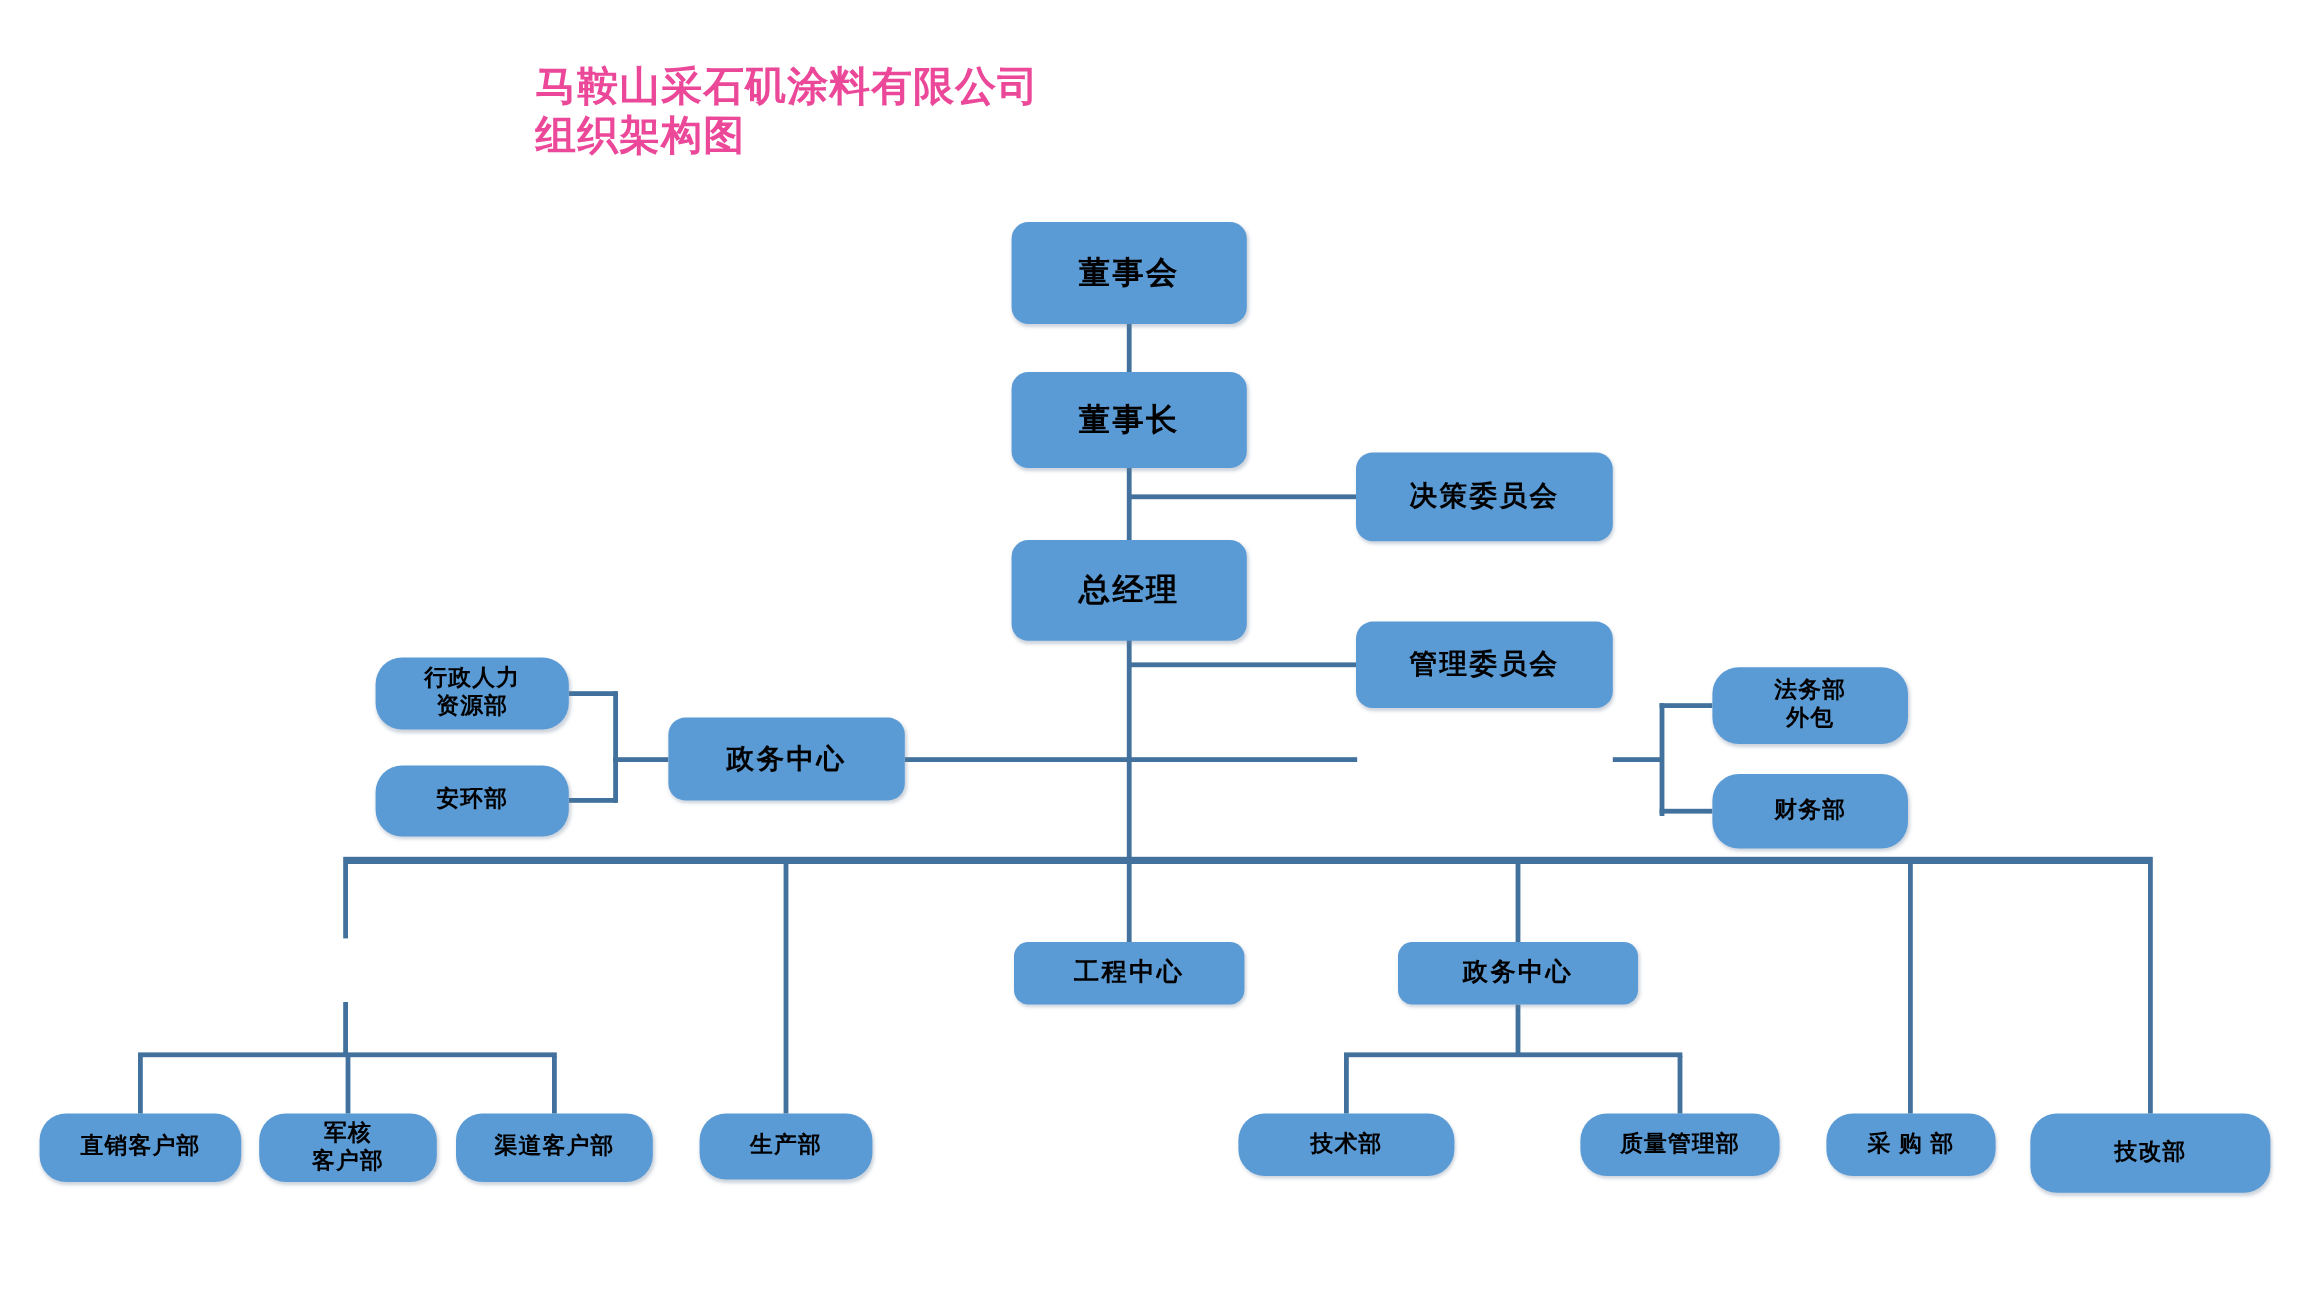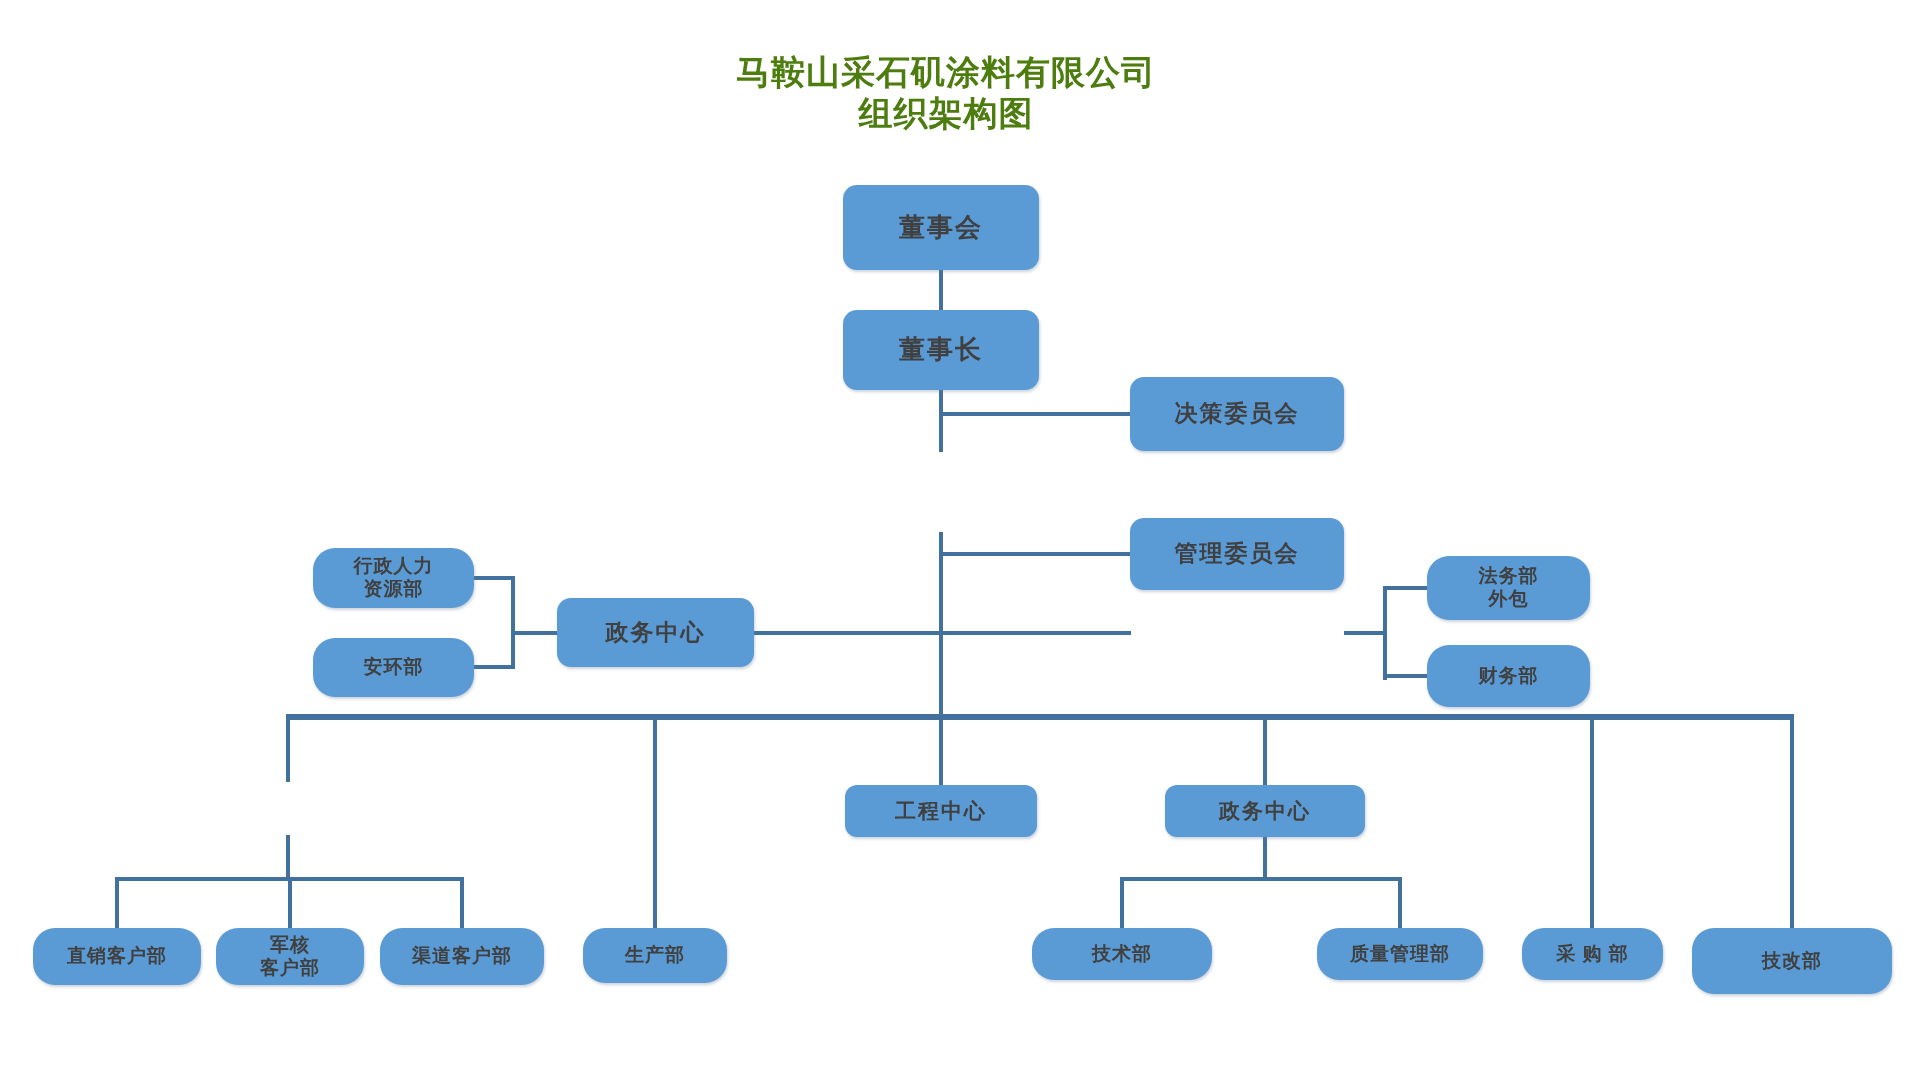--- a/index.html
+++ b/index.html
@@ -6,31 +6,31 @@
   #canvas{
     position:relative;
     width:1920px;height:1080px;
     background:#ffffff;
     font-family:"Liberation Sans","DejaVu Sans",sans-serif;
     overflow:hidden;
   }
   .chart-title{
     position:absolute;
     left:446px;top:52px;width:1000px;
-    text-align:center;
+    text-align:left;
     font-size:34px;
     font-weight:bold;
-    color:#4d7c0f;
+    color:#ec4899;
     letter-spacing:1px;
     line-height:1.2;
   }
   .node{
     position:absolute;
     background:#5B9BD5;
-    color:#404040;
+    color:#000000;
     display:flex;
     align-items:center;
     justify-content:center;
     text-align:center;
     font-weight:bold;
     letter-spacing:2px;
     white-space:pre-line;
     line-height:1.2;
     box-shadow:1px 2px 3px rgba(110,130,155,0.35);
     border-radius:14px;
@@ -86,20 +86,21 @@
   <div class="line" style="left:460px;top:880px;width:4px;height:48px"></div>
 
   <div class="line" style="left:1263px;top:837px;width:4px;height:43px"></div>
   <div class="line" style="left:1120px;top:877px;width:282px;height:4px"></div>
   <div class="line" style="left:1120px;top:880px;width:4px;height:48px"></div>
   <div class="line" style="left:1398px;top:880px;width:4px;height:48px"></div>
 
   <div class="node f26" style="left:843px;top:185px;width:196px;height:85px">董事会</div>
   <div class="node f24" style="left:1130px;top:377px;width:214px;height:74px">决策委员会</div>
   <div class="node f26" style="left:843px;top:310px;width:196px;height:80px">董事长</div>
+  <div class="node f26" style="left:843px;top:450px;width:196px;height:84px">总经理</div>
   <div class="node f24" style="left:1130px;top:518px;width:214px;height:72px">管理委员会</div>
   <div class="node f19" style="left:1427px;top:556px;width:163px;height:64px">法务部
 外包</div>
   <div class="node f19" style="left:1427px;top:645px;width:163px;height:62px">财务部</div>
   <div class="node f19" style="left:313px;top:548px;width:161px;height:60px">行政人力
 资源部</div>
   <div class="node f19" style="left:313px;top:638px;width:161px;height:59px">安环部</div>
   <div class="node f24" style="left:557px;top:598px;width:197px;height:69px">政务中心</div>
   <div class="node f21" style="left:845px;top:785px;width:192px;height:52px">工程中心</div>
   <div class="node f21" style="left:1165px;top:785px;width:200px;height:52px">政务中心</div>

